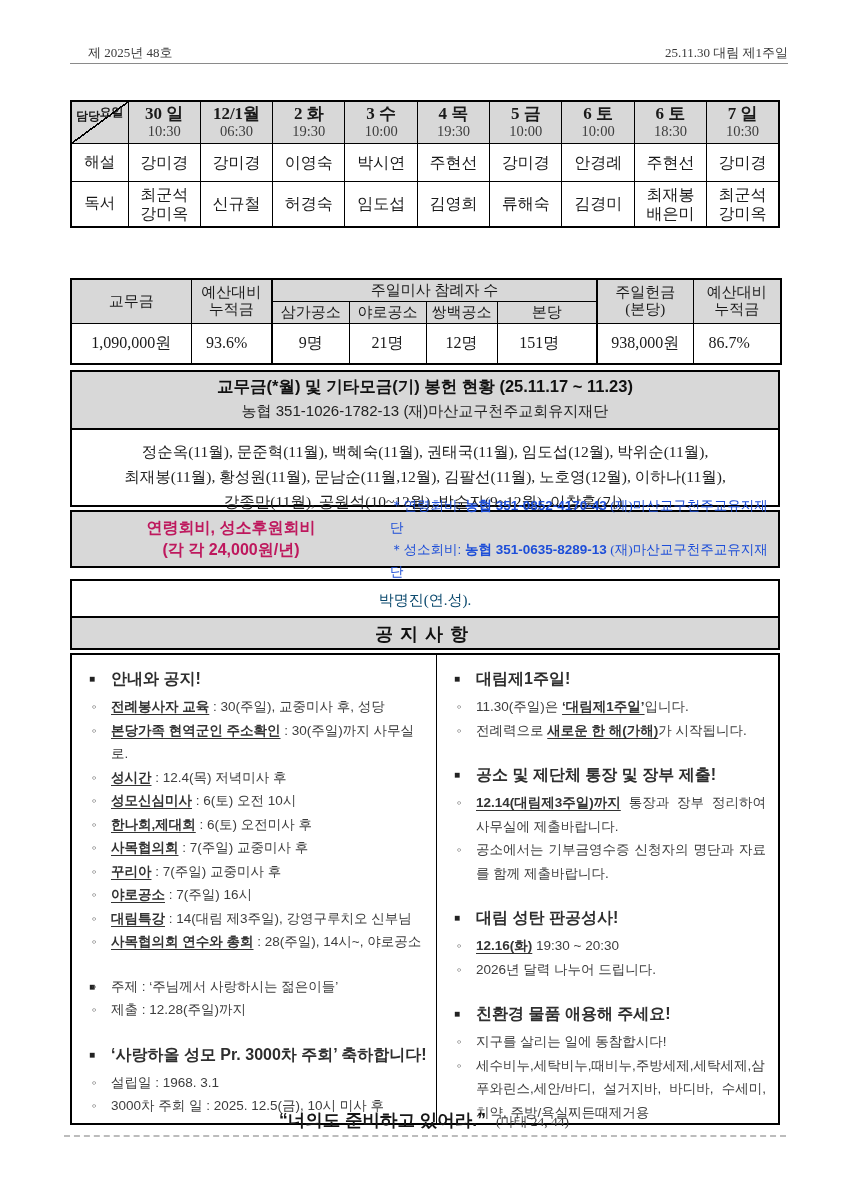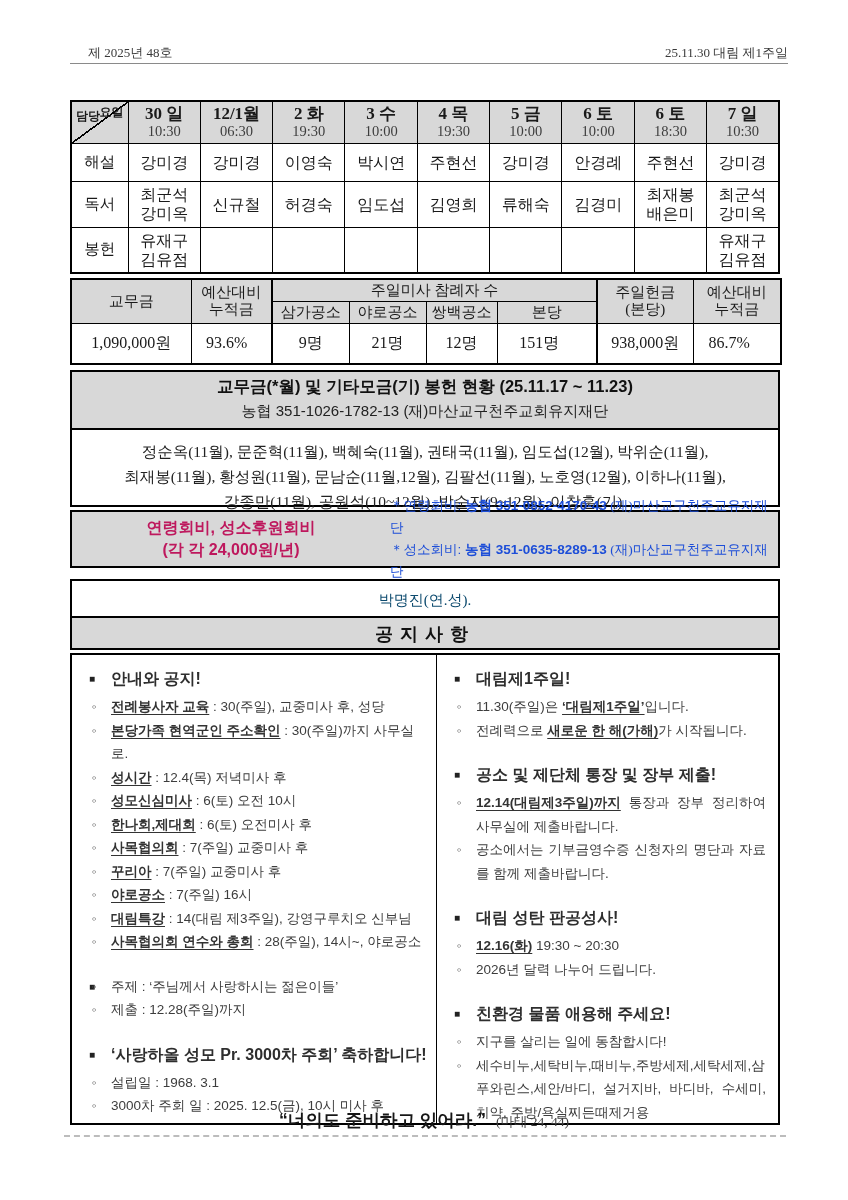--- a/index.html
+++ b/index.html
@@ -163,34 +163,20 @@
       <td>신규철</td>
       <td>허경숙</td>
       <td>임도섭</td>
       <td>김영희</td>
       <td>류해숙</td>
       <td>김경미</td>
       <td>최재봉
 배은미</td>
       <td>최군석
 강미옥</td>
-    </tr>
-    <tr class="r3">
-      <th class="rowlab">봉헌</th>
-      <td>유재구
-김유점</td>
-      <td></td>
-      <td></td>
-      <td></td>
-      <td></td>
-      <td></td>
-      <td></td>
-      <td></td>
-      <td>유재구
-김유점</td>
     </tr>
   </tbody>
     </table>
 
   <table class="fin">
     <colgroup>
       <col style="width:120px">
         <col style="width:81px">
         <col style="width:77px">
         <col style="width:77px">

